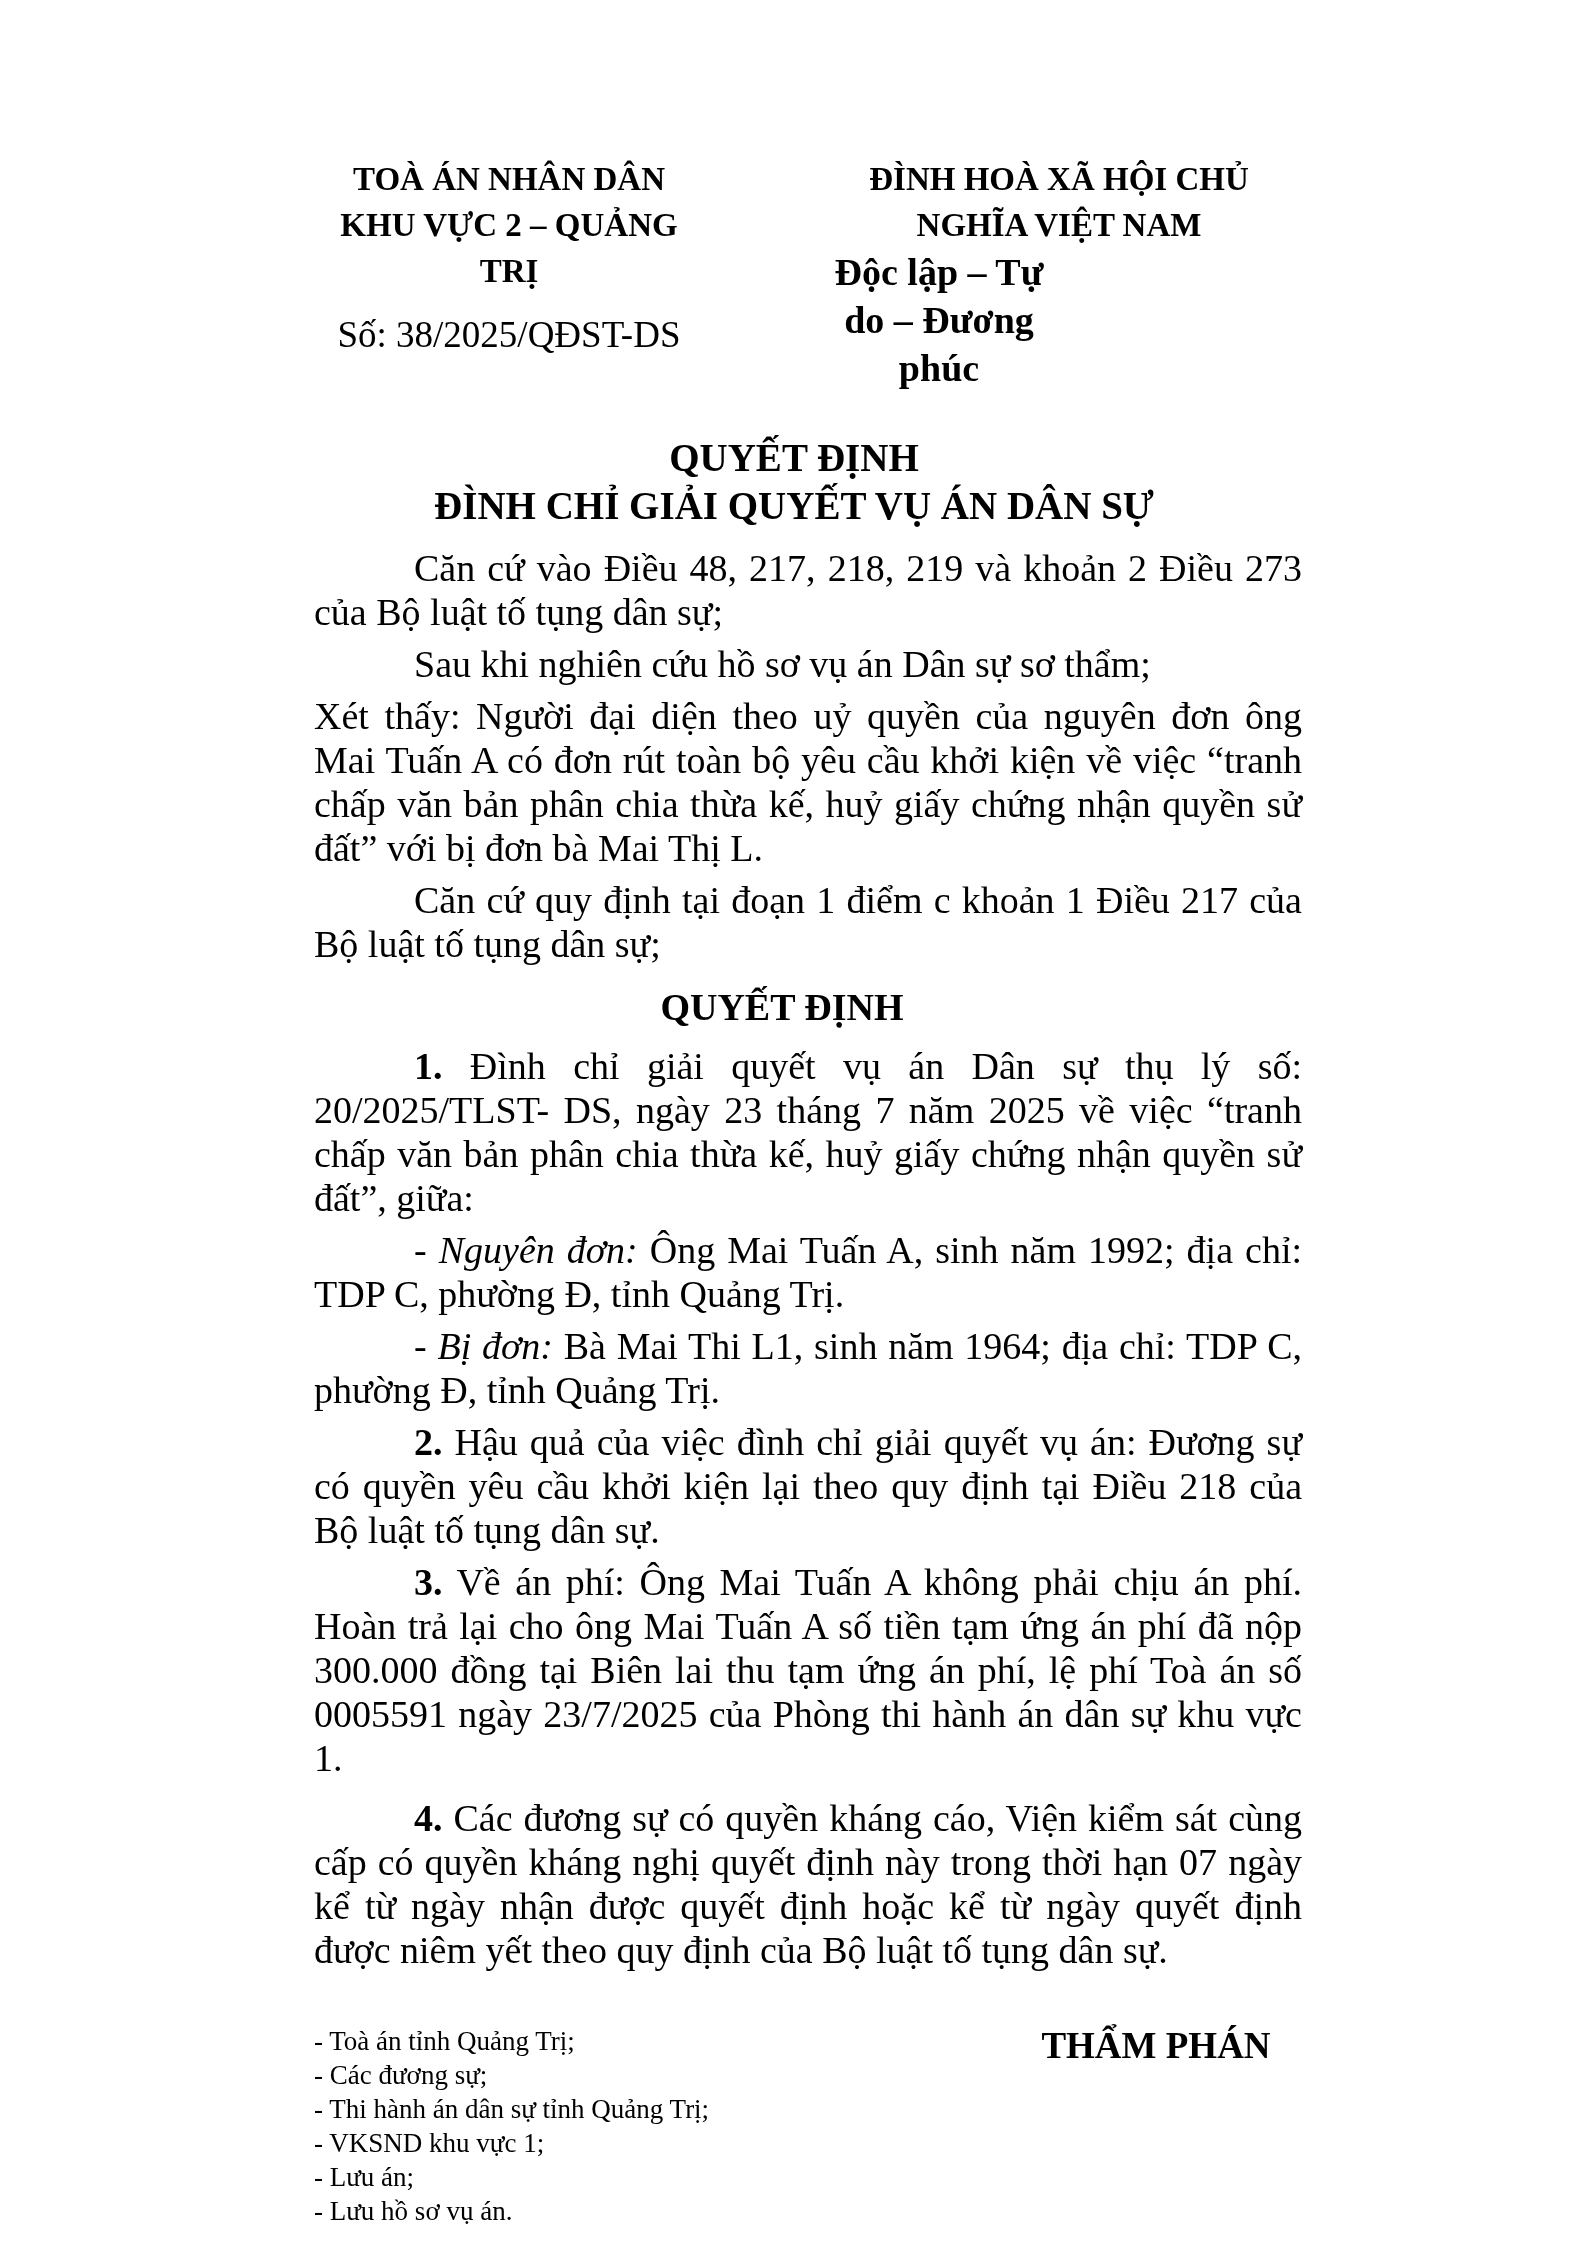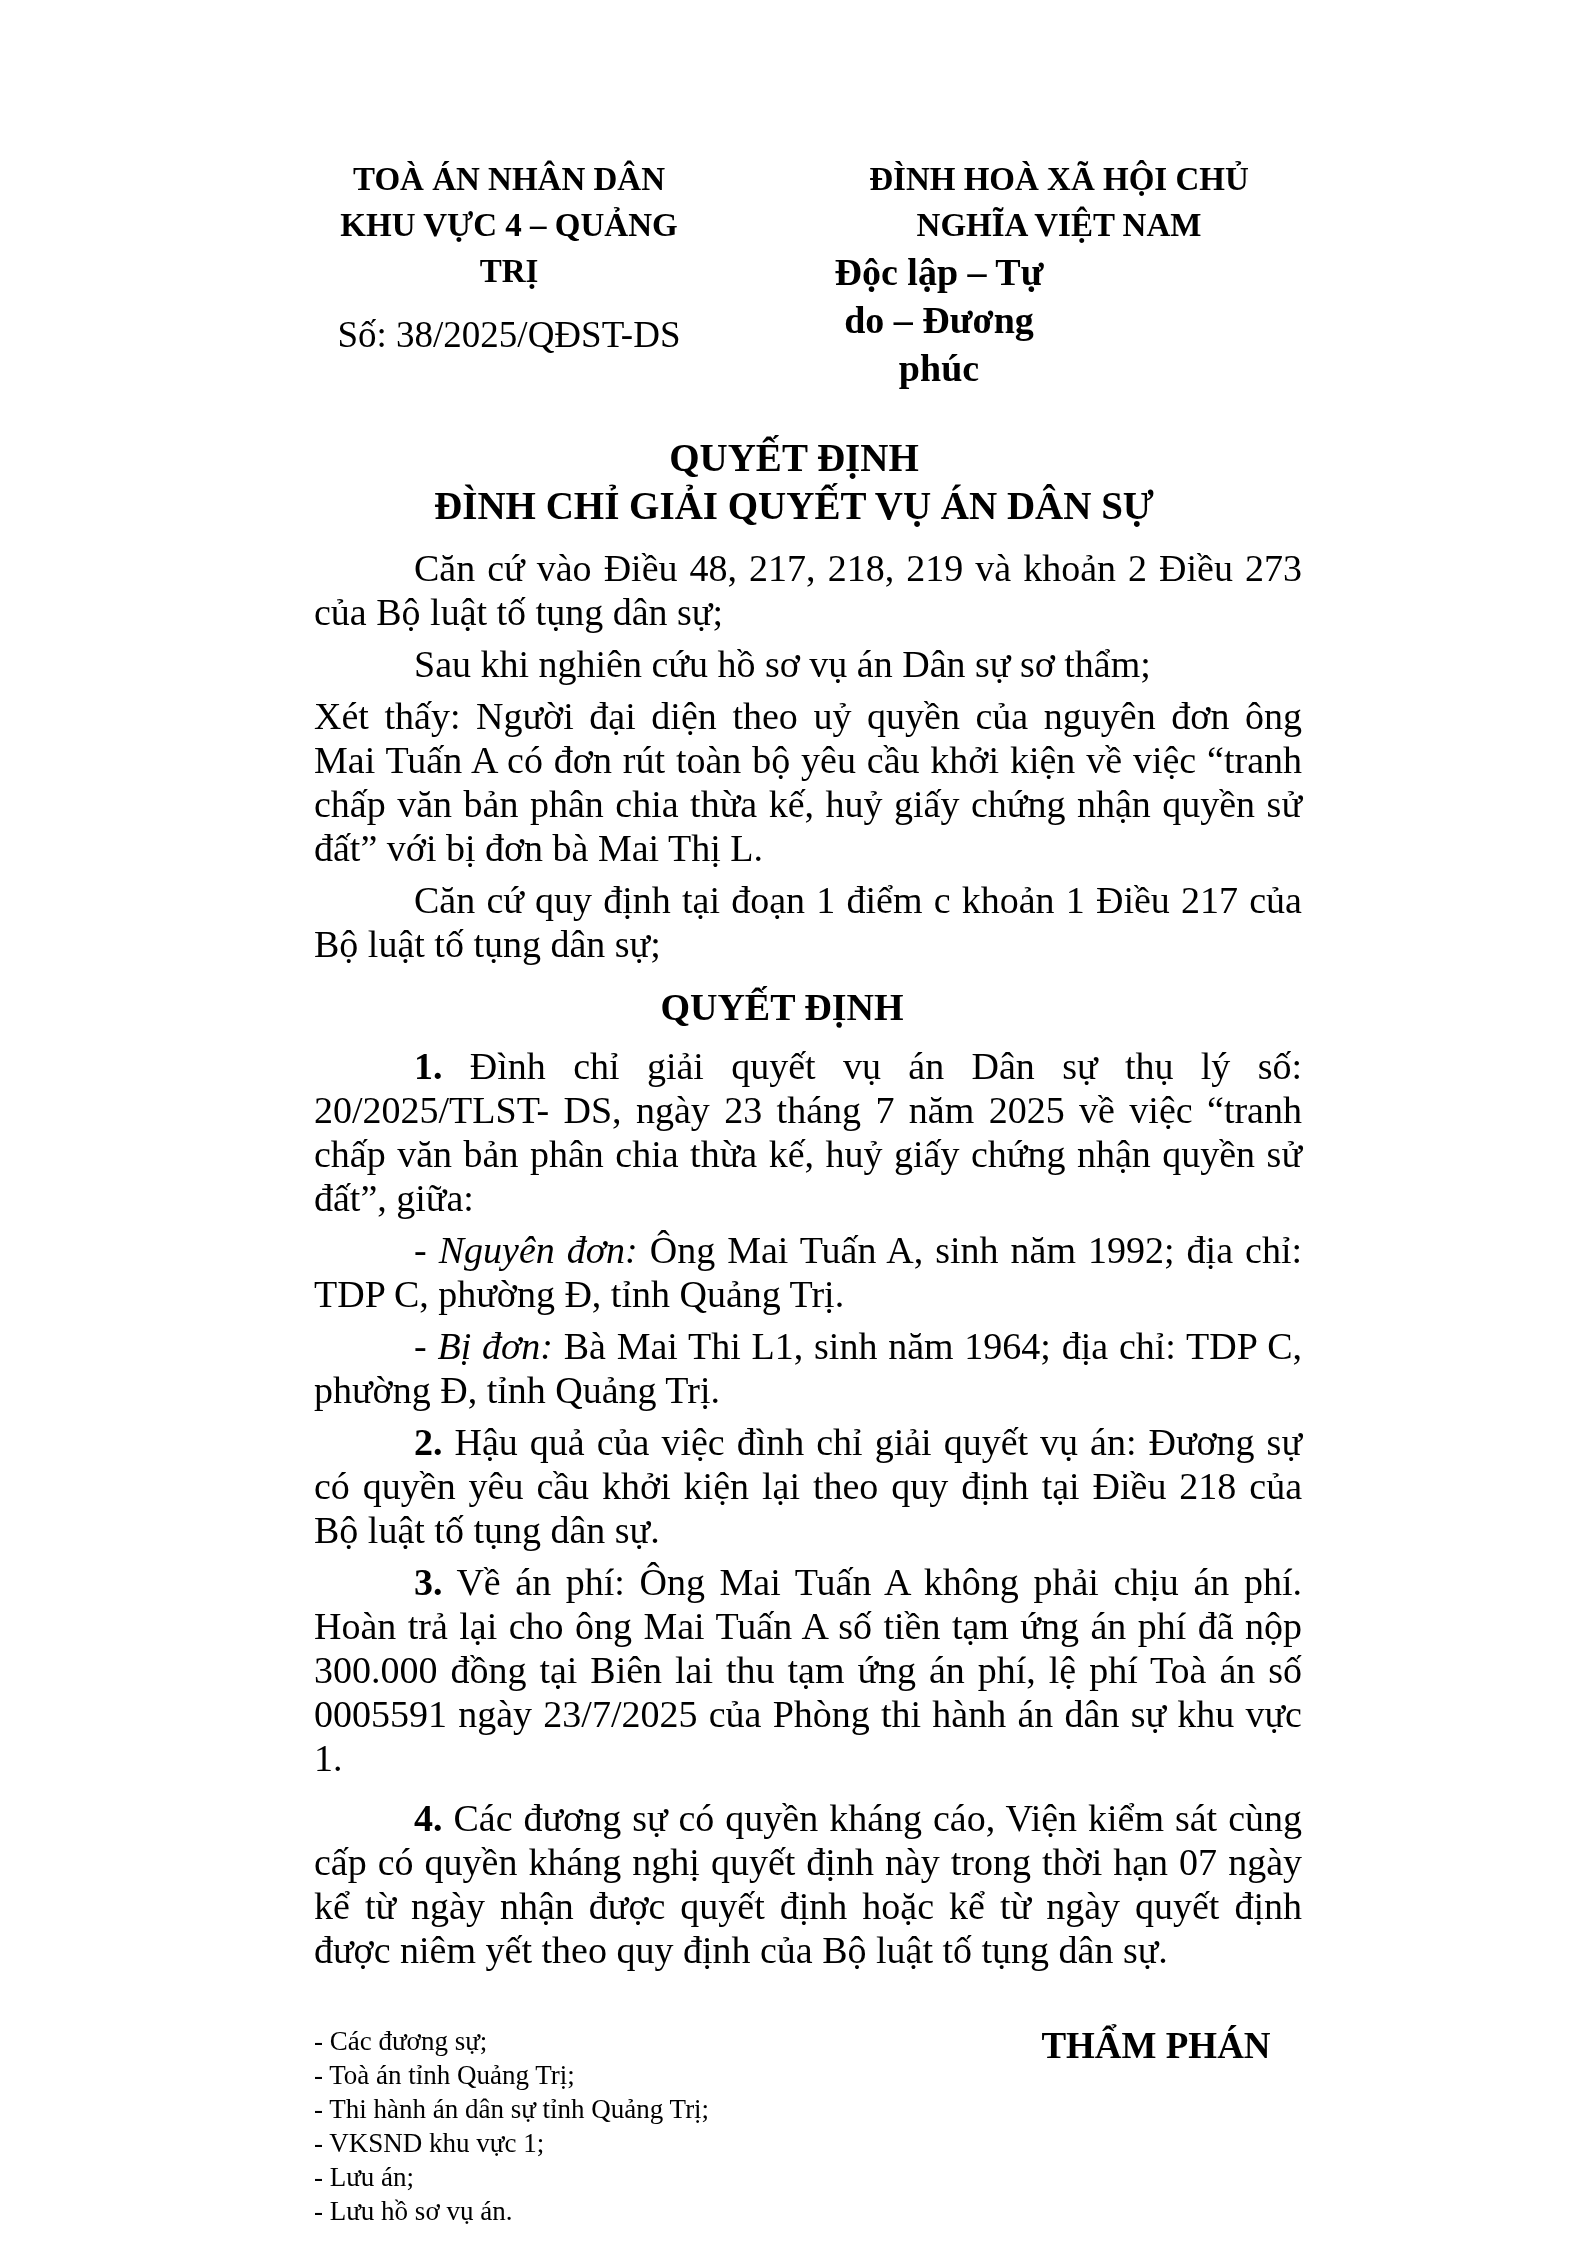--- a/index.html
+++ b/index.html
@@ -149,21 +149,21 @@
   }
 </style>
 </head>
 <body>
 
 <div class="page">
 
   <div class="hdr">
     <div class="hdr-left">
       <div class="org-line">TOÀ ÁN NHÂN DÂN</div>
-      <div class="org-line">KHU VỰC 4 – QUẢNG TRỊ</div>
+      <div class="org-line">KHU VỰC 2 – QUẢNG TRỊ</div>
       <div class="doc-number">Số: 38/2025/QĐST-DS</div>
     </div>
     <div class="hdr-right">
       <div class="nat-line1">ĐÌNH HOÀ XÃ HỘI CHỦ NGHĨA VIỆT NAM</div>
       <div class="nat-line2">Độc lập – Tự do – Đương phúc</div>
     </div>
   </div>
 
   <div class="doc-title">
     <div>QUYẾT ĐỊNH</div>
@@ -186,22 +186,22 @@
 
     <p><span class="num">2.</span> <span>Hậu quả của việc đình chỉ giải quyết vụ án: Đương sự có quyền yêu cầu khởi kiện lại theo quy định tại Điều 218 của Bộ luật tố tụng dân sự.</span></p>
 
     <p><span class="num">3.</span> <span>Về án phí: Ông Mai Tuấn A không phải chịu án phí. Hoàn trả lại cho ông Mai Tuấn A số tiền tạm ứng án phí đã nộp 300.000 đồng tại Biên lai thu tạm ứng án phí, lệ phí Toà án số 0005591 ngày 23/7/2025 của Phòng thi hành án dân sự khu vực 1.</span></p>
 
     <p class="gap-top"><span class="num">4.</span> <span>Các đương sự có quyền kháng cáo, Viện kiểm sát cùng cấp có quyền kháng nghị quyết định này trong thời hạn 07 ngày kể từ ngày nhận được quyết định hoặc kể từ ngày quyết định được niêm yết theo quy định của Bộ luật tố tụng dân sự.</span></p>
   </div>
 
   <div class="footer">
     <div class="recipients">
+      <div>- Toà án tỉnh Quảng Trị;</div>
       <div>- Các đương sự;</div>
-      <div>- Toà án tỉnh Quảng Trị;</div>
       <div>- Thi hành án dân sự tỉnh Quảng Trị;</div>
       <div>- VKSND khu vực 1;</div>
       <div>- Lưu án;</div>
       <div>- Lưu hồ sơ vụ án.</div>
     </div>
     <div class="judge-title">THẨM PHÁN</div>
     <div class="judge-name">Hoàng Văn Lộc</div>
   </div>
 
 </div>

